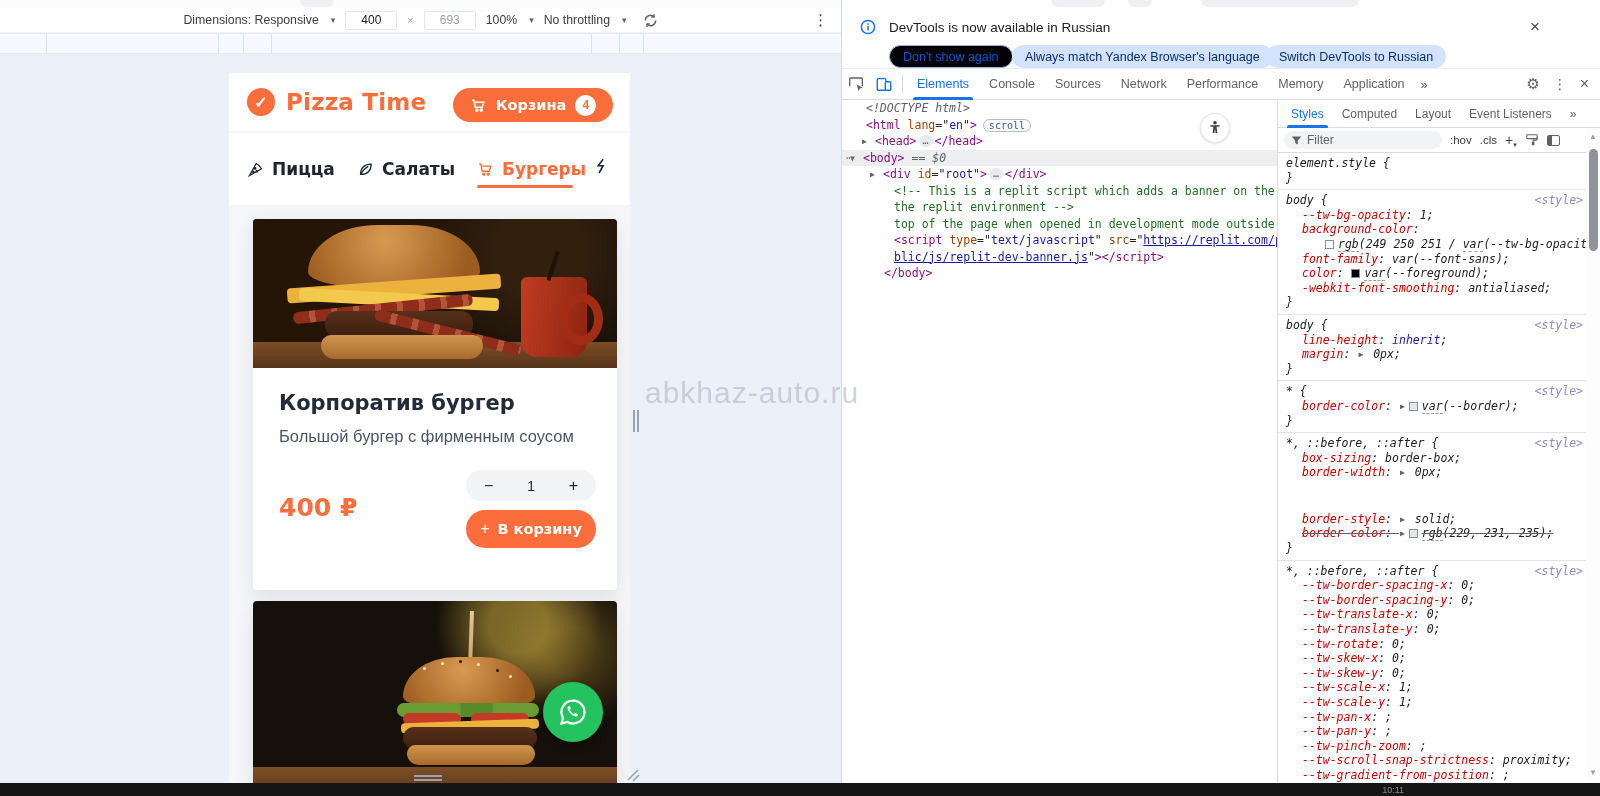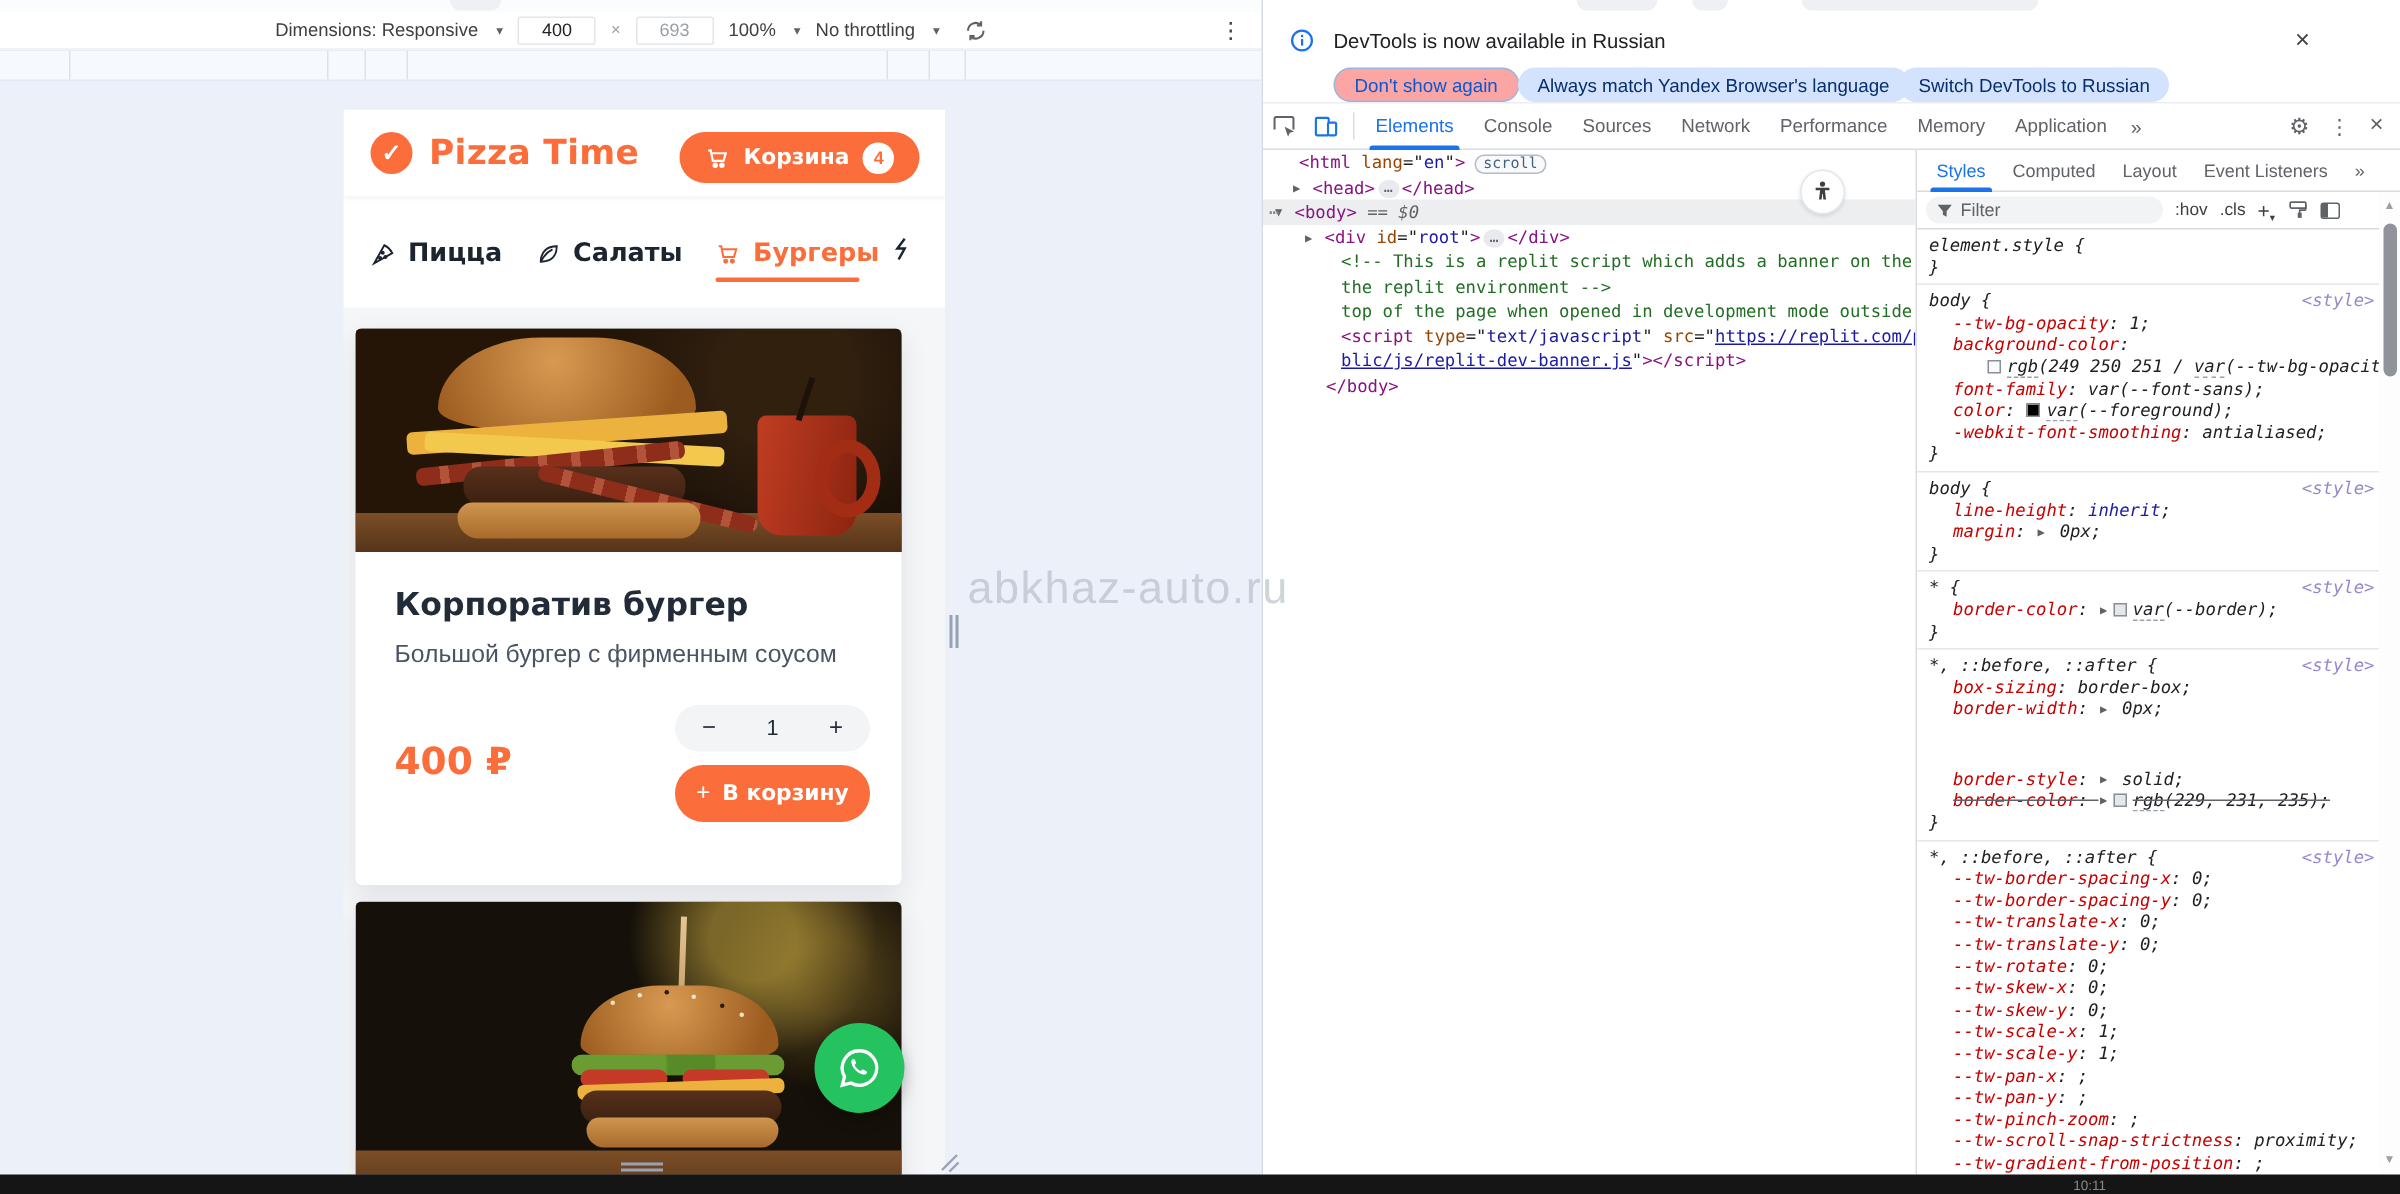--- a/index.html
+++ b/index.html
@@ -47,21 +47,21 @@
     font-size:12px; font-weight:700; display:flex; align-items:center; justify-content:center; }
 
   .site-nav { position:absolute; left:0; top:58px; width:401px; height:74px; background:#fff; z-index:2; }
   .nav-tab { position:absolute; top:28px; display:flex; align-items:center; gap:8px;
     font-size:17px; font-weight:600; color:#1c2430; cursor:pointer; font-family:"DejaVu Sans",sans-serif;}
   .nav-tab svg { width:17px; height:17px; }
   .nav-tab.active { color:#fb6d3a; }
   .nav-underline { position:absolute; left:248px; top:54px; width:96px; height:3px; background:#fb6d3a; border-radius:2px; }
   .nav-partial-icon { position:absolute; left:366px; top:27px; color:#1c2430; }
 
-  .card { position:absolute; left:8px; width:364px; background:#fff; border-radius:4px;
+  .card { position:absolute; left:24px; width:364px; background:#fff; border-radius:4px;
     box-shadow:0 6px 18px rgba(25,35,60,.10); overflow:hidden; }
   #card1 { top:146px; height:371px; }
   #card2 { top:528px; height:200px; }
   .food-img { position:relative; width:368px; overflow:hidden; }
   #img1 { height:149px; background:radial-gradient(circle at 78% 22%, #32200f 0 14%, transparent 40%),
           radial-gradient(circle at 15% 20%, #241507 0 30%, transparent 60%), #170e07; }
   #img2 { height:200px; background:radial-gradient(circle at 72% 12%, rgba(206,174,66,.55) 0 9%, transparent 26%),
           radial-gradient(circle at 86% 25%, rgba(150,120,45,.4) 0 7%, transparent 22%), #151009; }
   .tbl { position:absolute; left:0; bottom:0; width:100%; background:linear-gradient(#7c4e26,#55341a); }
   .mug { position:absolute; left:268px; top:58px; width:66px; height:80px;
@@ -114,21 +114,21 @@
   
   #devtools { position:absolute; left:841px; top:0; width:759px; height:783px; background:#fff;
     border-left:1px solid #d4dae3; }
   .banner { position:absolute; left:0; top:8px; width:759px; height:61px; background:#fff;
     border-bottom:1px solid #ebedf0; }
   .banner-title { position:absolute; left:47px; top:12px; font-size:13.5px; color:#202124; }
   .info-ic { position:absolute; left:18px; top:11px; }
   .banner-close { position:absolute; left:688px; top:9px; font-size:17px; color:#444; cursor:pointer; }
   .pill { position:absolute; top:37px; height:23px; border-radius:12px; font-size:12.5px; font-weight:500;
     display:flex; align-items:center; padding:0 13px; cursor:pointer; white-space:nowrap; border:none; }
-  .pill.outline { background:#fca5a5; border:1px solid #9db4dd; color:#0b57d0; }
+  .pill.outline { background:#000000; border:1px solid #9db4dd; color:#0b57d0; }
   .pill.tonal { background:#d3e3fd; color:#072e6f; }
 
   .dt-tabbar { position:absolute; left:0; top:69px; width:759px; height:31px; border-bottom:1px solid #dadce0;
     display:flex; align-items:center; }
   .tb-ic { margin:0 5px; display:flex; align-items:center; cursor:pointer; }
   .tb-sep { width:1px; height:18px; background:#dadce0; margin:0 4px; }
   .dt-tab { position:relative; height:31px; display:flex; align-items:center; padding:0 10px;
     font-size:12.5px; color:#5f6368; cursor:pointer; white-space:nowrap; }
   .dt-tab.active { color:#1a73e8; }
   .dt-tab.active:after { content:""; position:absolute; left:6px; right:6px; bottom:0; height:3px;
@@ -408,20 +408,21 @@
       <span class="tab-more">»</span>
       <span class="tb-right">
         <span class="gear-ic">⚙</span>
         <span class="kebab-ic">⋮</span>
         <span class="close-ic">×</span>
       </span>
     </div>
 
     <div class="elements-panel">
       <div id="elements-code">
+          <div class="code-line"><span style="display: inline-block; width: 24px;"></span><span class="tk-gy">&lt;!DOCTYPE html&gt;</span></div>
           <div class="code-line"><span style="display: inline-block; width: 24px;"></span><span class="tk-tg">&lt;html</span><span class="tk-tx"> </span><span class="tk-at">lang</span><span class="tk-tx">="</span><span class="tk-av">en</span><span class="tk-tx">"</span><span class="tk-tg">&gt;</span><span class="tk-badge">scroll</span></div>
           <div class="code-line"><span style="display: inline-block; width: 20px;"></span><span class="exp">▶</span><span class="tk-tg">&lt;head&gt;</span><span class="tk-dots">…</span><span class="tk-tg">&lt;/head&gt;</span></div>
           <div class="code-line sel"><span class="gut">⋯</span><span style="display: inline-block; width: 8px;"></span><span class="exp">▼</span><span class="tk-tg">&lt;body&gt;</span><span class="tk-gy"> == $0</span></div>
           <div class="code-line"><span style="display: inline-block; width: 28px;"></span><span class="exp">▶</span><span class="tk-tg">&lt;div</span><span class="tk-tx"> </span><span class="tk-at">id</span><span class="tk-tx">="</span><span class="tk-av">root</span><span class="tk-tx">"</span><span class="tk-tg">&gt;</span><span class="tk-dots">…</span><span class="tk-tg">&lt;/div&gt;</span></div>
           <div class="code-line"><span style="display: inline-block; width: 52px;"></span><span class="tk-cm">&lt;!-- This is a replit script which adds a banner on the</span></div>
           <div class="code-line"><span style="display: inline-block; width: 52px;"></span><span class="tk-cm">the replit environment --&gt;</span></div>
           <div class="code-line"><span style="display: inline-block; width: 52px;"></span><span class="tk-cm">top of the page when opened in development mode outside</span></div>
           <div class="code-line"><span style="display: inline-block; width: 52px;"></span><span class="tk-tg">&lt;script</span><span class="tk-tx"> </span><span class="tk-at">type</span><span class="tk-tx">="</span><span class="tk-av">text/javascript</span><span class="tk-tx">" </span><span class="tk-at">src</span><span class="tk-tx">="</span><span class="tk-lk">https://replit.com/pu</span></div>
           <div class="code-line"><span style="display: inline-block; width: 52px;"></span><span class="tk-lk">blic/js/replit-dev-banner.js</span><span class="tk-tx">"</span><span class="tk-tg">&gt;&lt;/script&gt;</span></div>
           <div class="code-line"><span style="display: inline-block; width: 42px;"></span><span class="tk-tg">&lt;/body&gt;</span></div>

